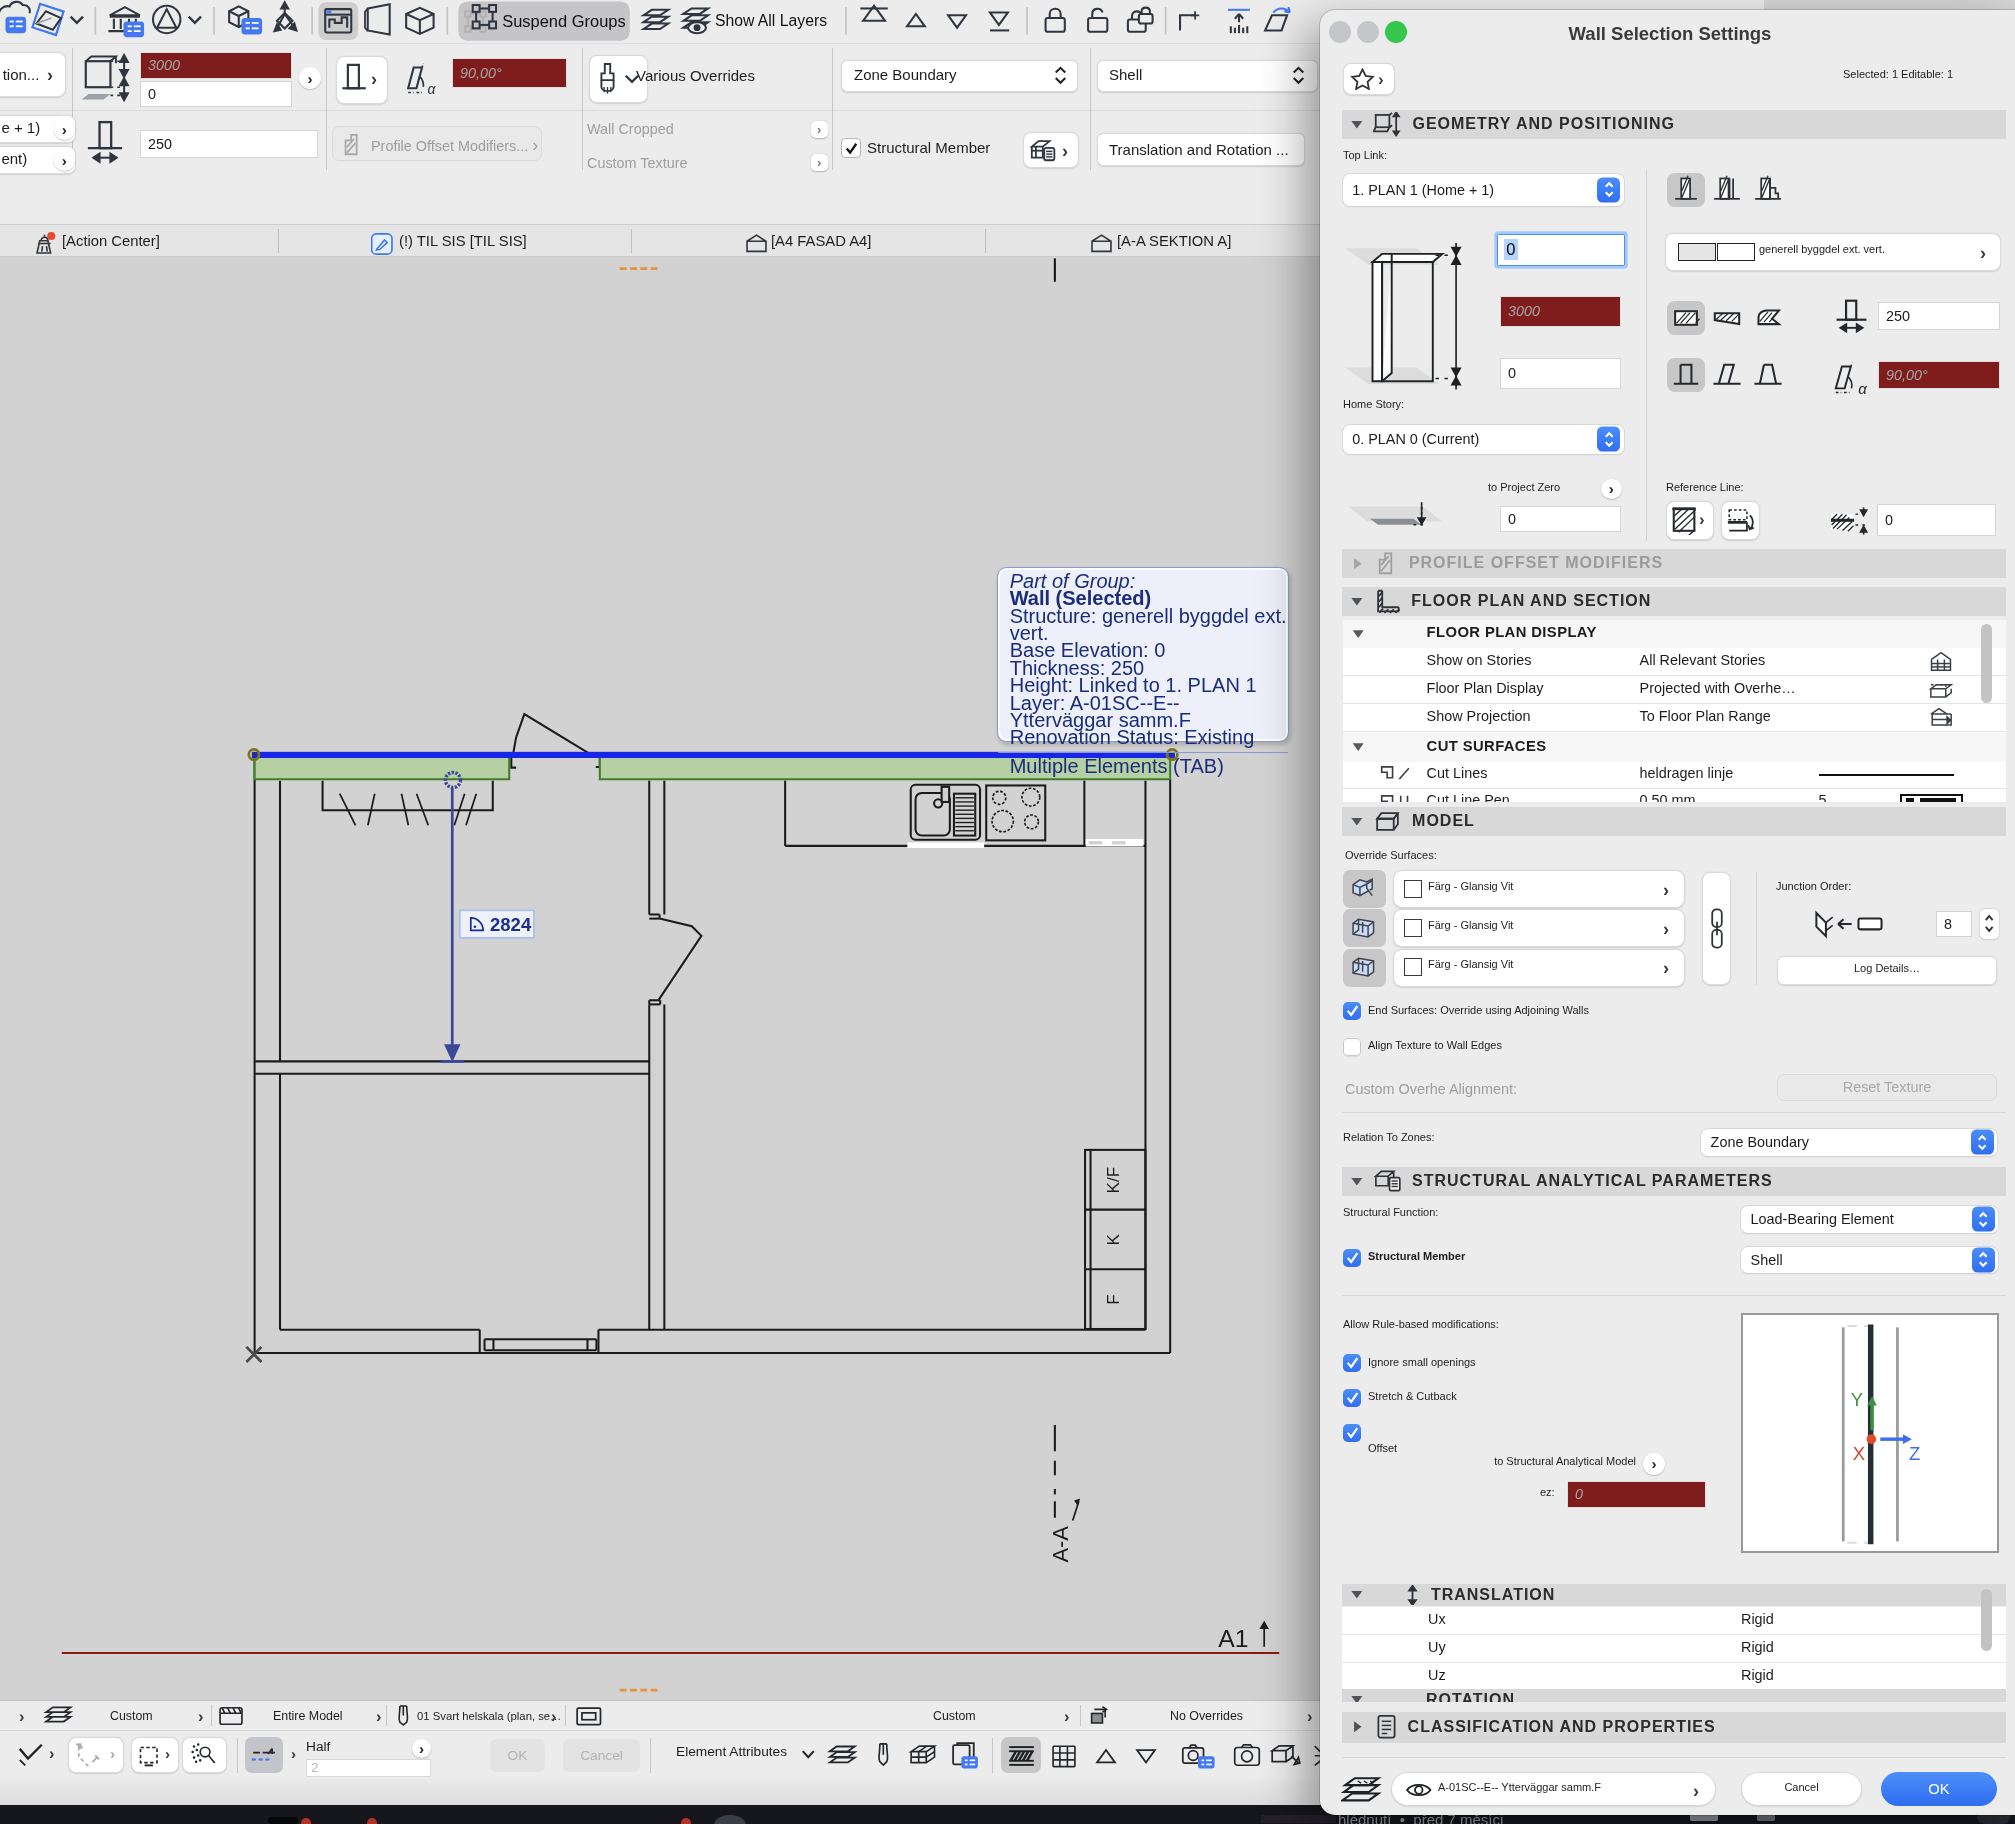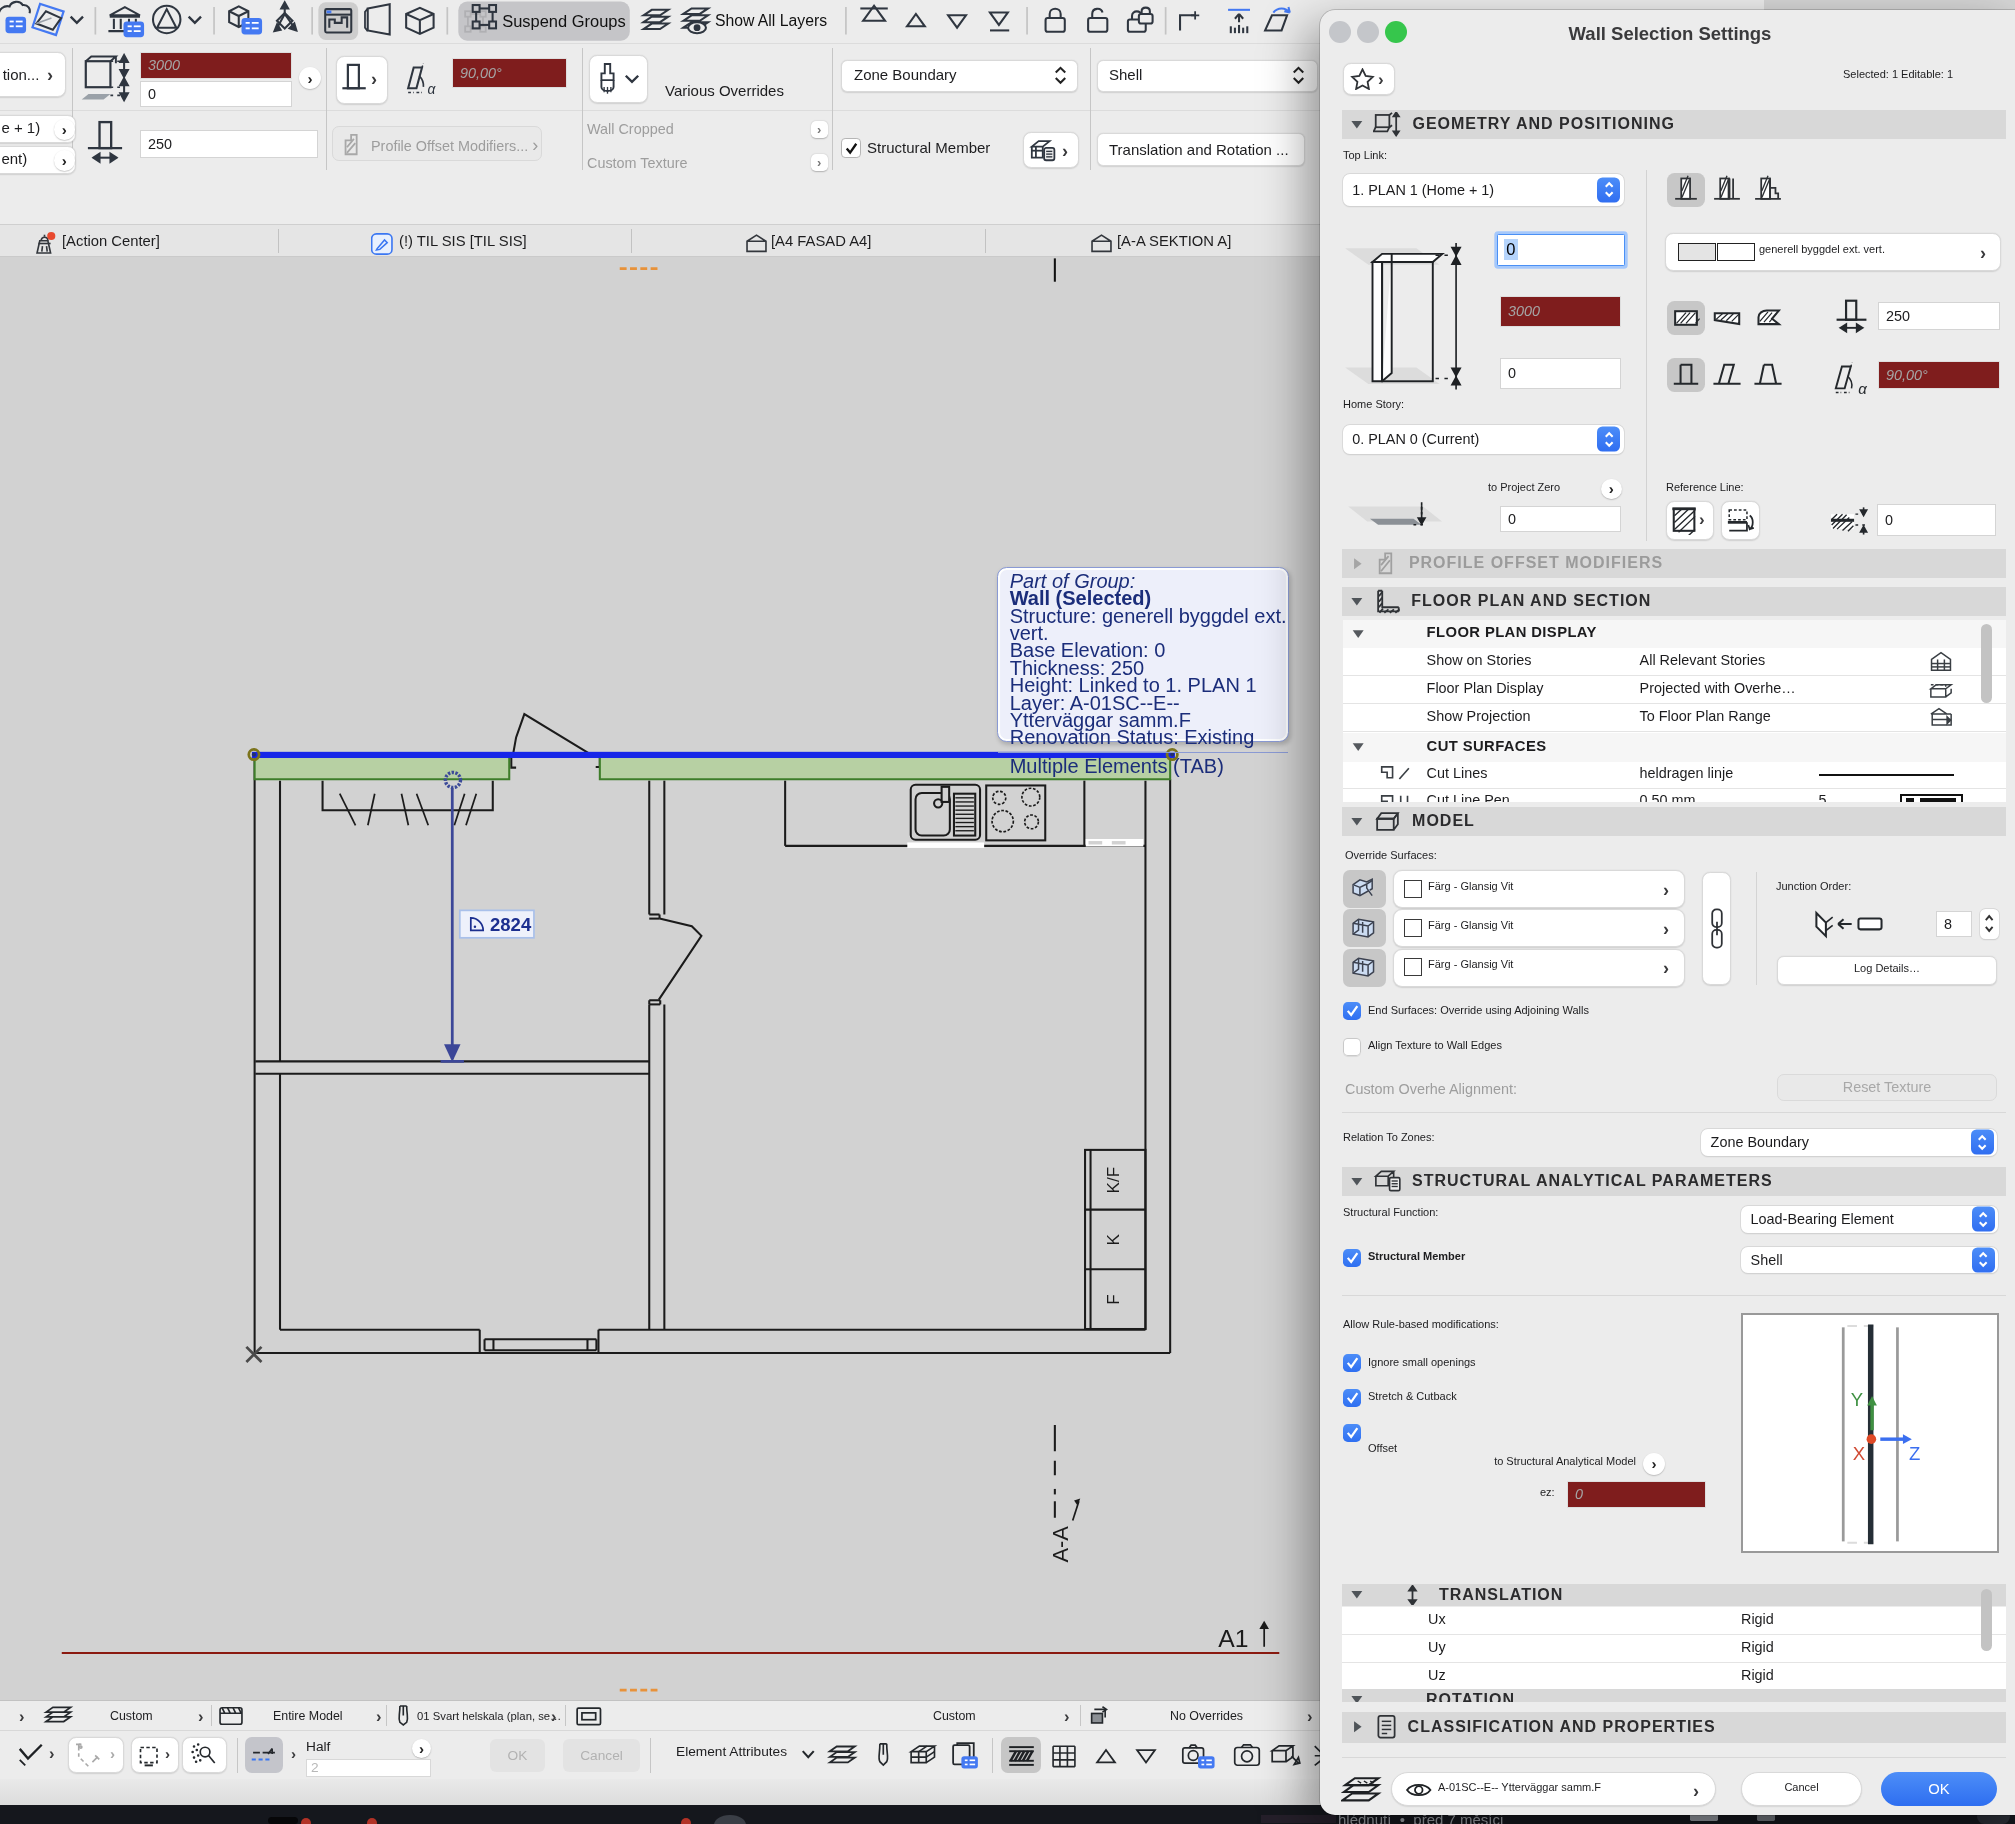--- a/index.html
+++ b/index.html
@@ -240,21 +240,21 @@
    <g stroke-width="2">
             <line x1="12" y1="38" x2="12" y2="46"></line>
             <line x1="17" y1="38" x2="17" y2="48"></line>
             <line x1="22" y1="38" x2="22" y2="46"></line>
           </g>
   </g>
  </svg>
  <svg class="abs" style="left:623px;top:29px;" width="18" height="12.4" viewBox="0 0 26 18">
         <path d="M4,4 l9,9 l9,-9" stroke="#2f3640" stroke-width="3.4" fill="none"></path>
       </svg>
- <div class="lbl" style="left:665px;top:22.6px;margin-top:15px;">Various Overrides</div>
+ <div class="lbl" style="left:636px;top:22.6px;">Various Overrides</div>
 
  <div class="wbtn" style="left:841px;top:16px;width:237px;height:32px;border-radius:6.2px;"></div>
  <div class="lbl" style="left:854px;top:22px;">Zone Boundary</div>
  <svg class="abs" style="left:1051px;top:21px;" width="19" height="20.6" viewBox="0 0 28 30">
   <g stroke="#222" stroke-width="3" fill="none">
           <path d="M7,11 l7,-7 l7,7"></path>
           <path d="M7,19 l7,7 l7,-7"></path>
         </g>
  </svg>
 
@@ -1263,21 +1263,21 @@
  <div class="band" style="top:1574px;height:22.6px;">
   <svg width="13.7" height="11" viewBox="0 0 20 16" style="margin-left:8.2px;">
           <path d="M2,3 h16 l-8,11 Z" fill="#4f5459"></path>
         </svg>
   <svg width="11" height="20.6" viewBox="0 0 16 30" style="margin-left:43px;">
           <g stroke="#2f3236" stroke-width="2.6" fill="none">
             <line x1="8" y1="5" x2="8" y2="25"></line>
             <path d="M8,1 l-5,7 h10 Z M8,29 l-5,-7 h10 Z" fill="#2f3236"></path>
           </g>
         </svg>
-  <span style="margin-left:21px;">TRANSLATION</span>
+  <span style="margin-left:13px;">TRANSLATION</span>
  </div>
  <div class="abs" style="left:22px;top:1597px;width:664px;height:82px;background:#fff;font-size:14.4px;color:#1c1c1e;">
   <div class="abs" style="left:86px;top:4.8px;">Ux</div>
         <div class="abs" style="left:399px;top:4.8px;">Rigid</div>
   <div class="abs" style="left:0;top:27.5px;width:664px;height:1px;background:#e4e4e4;"></div>
   <div class="abs" style="left:86px;top:32px;">Uy</div>
         <div class="abs" style="left:399px;top:32px;">Rigid</div>
   <div class="abs" style="left:0;top:55px;width:664px;height:1px;background:#e4e4e4;"></div>
   <div class="abs" style="left:86px;top:60px;">Uz</div>
         <div class="abs" style="left:399px;top:60px;">Rigid</div>

